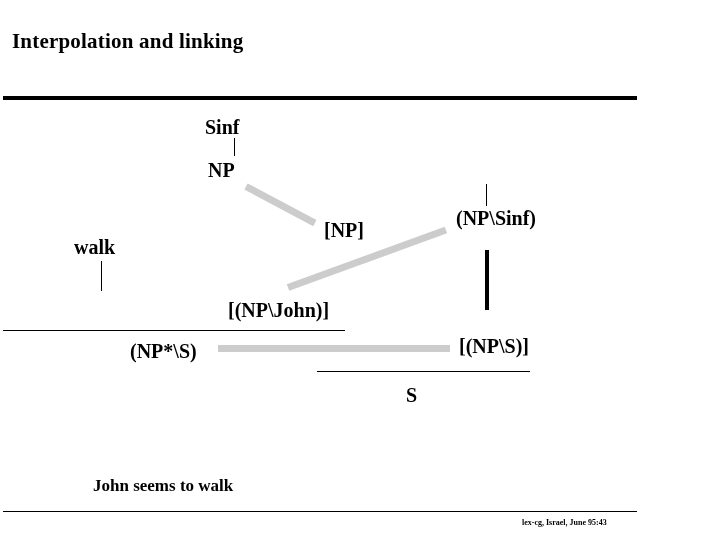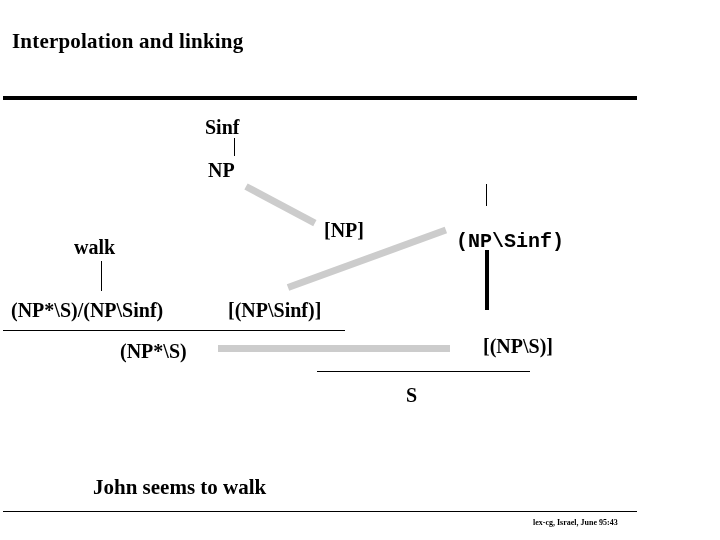--- a/index.html
+++ b/index.html
@@ -25,21 +25,21 @@
     line-height: 1;
   }
   .title {
     font-size: 21px;
     letter-spacing: 0.2px;
   }
   .node {
     font-size: 20px;
   }
   .sentence {
-    font-size: 21px;
+    font-size: 17px;
   }
   .footer {
     position: absolute;
     font-family: "Liberation Serif", "DejaVu Serif", serif;
     font-size: 8px;
     font-weight: bold;
     color: #000000;
     white-space: nowrap;
     line-height: 1;
   }
@@ -86,46 +86,45 @@
 
   <div class="lbl node" style="left:205px; top:117px;">Sinf</div>
   <div class="vbar-thin" style="position:absolute; left:234px; top:138px; height:18px;"></div>
 
   <div class="lbl node" style="left:208px; top:160px;">NP</div>
 
   <div class="vbar-thin" style="position:absolute; left:486px; top:184px; height:22px;"></div>
 
   <div class="lbl node" style="left:324px; top:220px;">[NP]</div>
 
-  <div class="lbl node" style="left:456px; top:232px;font-family:Liberation Mono, monospace;">(NP\Sinf)</div>
+  <div class="lbl node" style="left:456px; top:208px;">(NP\Sinf)</div>
 
   <div class="gray-diag" style="left:246px; top:183px; width:78px; transform:rotate(28deg);"></div>
 
   <div class="gray-diag" style="left:288px; top:284px; width:168px; transform:rotate(-20deg);"></div>
 
   <div class="lbl node" style="left:74px; top:237px;">walk</div>
   <div class="vbar-thin" style="position:absolute; left:101px; top:261px; height:30px;"></div>
 
   <div class="vbar-thick" style="position:absolute; left:485px; top:250px; height:60px;"></div>
 
-  <div class="lbl node" style="left:11px; top:300px;">(NP*\S)/(NP\Sinf)</div>
 
-  <div class="lbl node" style="left:228px; top:300px;">[(NP\Sinf)]</div>
+  <div class="lbl node" style="left:228px; top:300px;">[(NP\John)]</div>
 
   <div class="rule hbar-thin" style="left:3px; top:330px; width:342px;"></div>
 
-  <div class="lbl node" style="left:120px; top:341px;">(NP*\S)</div>
+  <div class="lbl node" style="left:130px; top:341px;">(NP*\S)</div>
 
   <div class="gray-bar gray-h" style="left:218px; top:345px; width:232px;"></div>
 
-  <div class="lbl node" style="left:483px; top:336px;">[(NP\S)]</div>
+  <div class="lbl node" style="left:459px; top:336px;">[(NP\S)]</div>
 
   <div class="rule hbar-thin" style="left:317px; top:371px; width:213px;"></div>
 
   <div class="lbl node" style="left:406px; top:385px;">S</div>
 
   <div class="lbl sentence" style="left:93px; top:477px;">John seems to walk</div>
 
   <div class="rule hbar-thin" style="left:3px; top:511px; width:634px;"></div>
 
-  <div class="footer" style="left:533px; top:519px;">lex-cg, Israel, June 95:43</div>
+  <div class="footer" style="left:522px; top:519px;">lex-cg, Israel, June 95:43</div>
 
 </div>
 
 </body></html>

